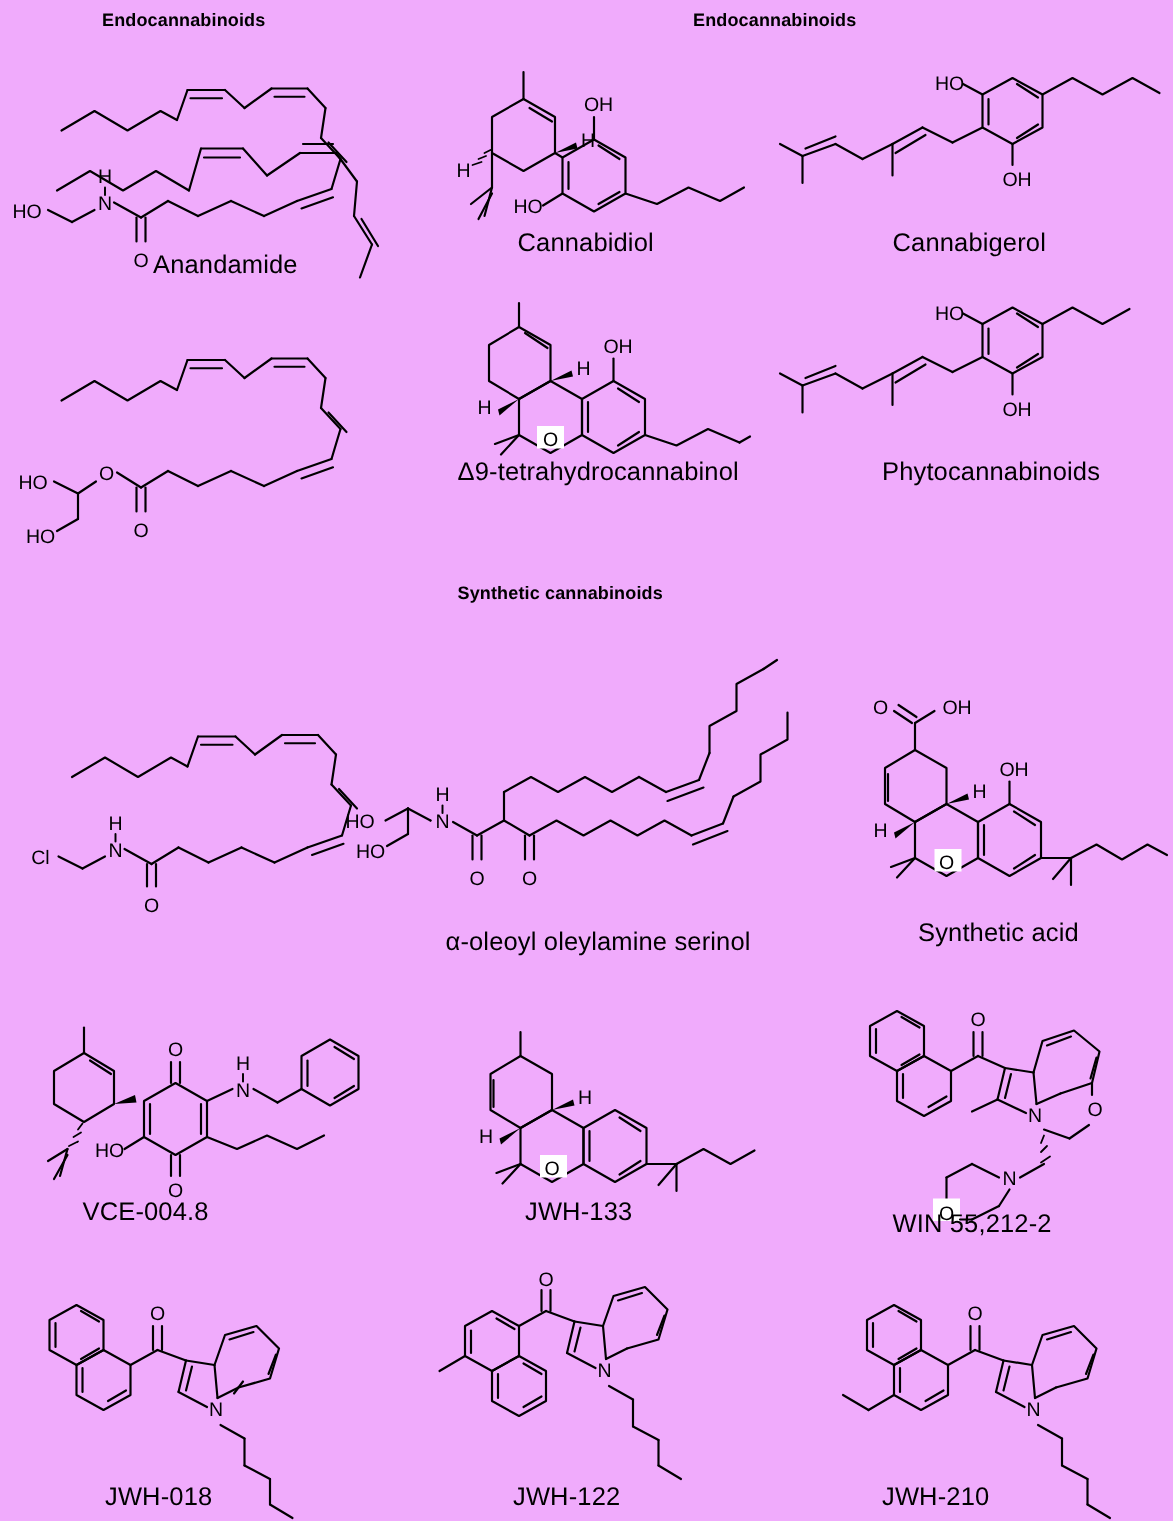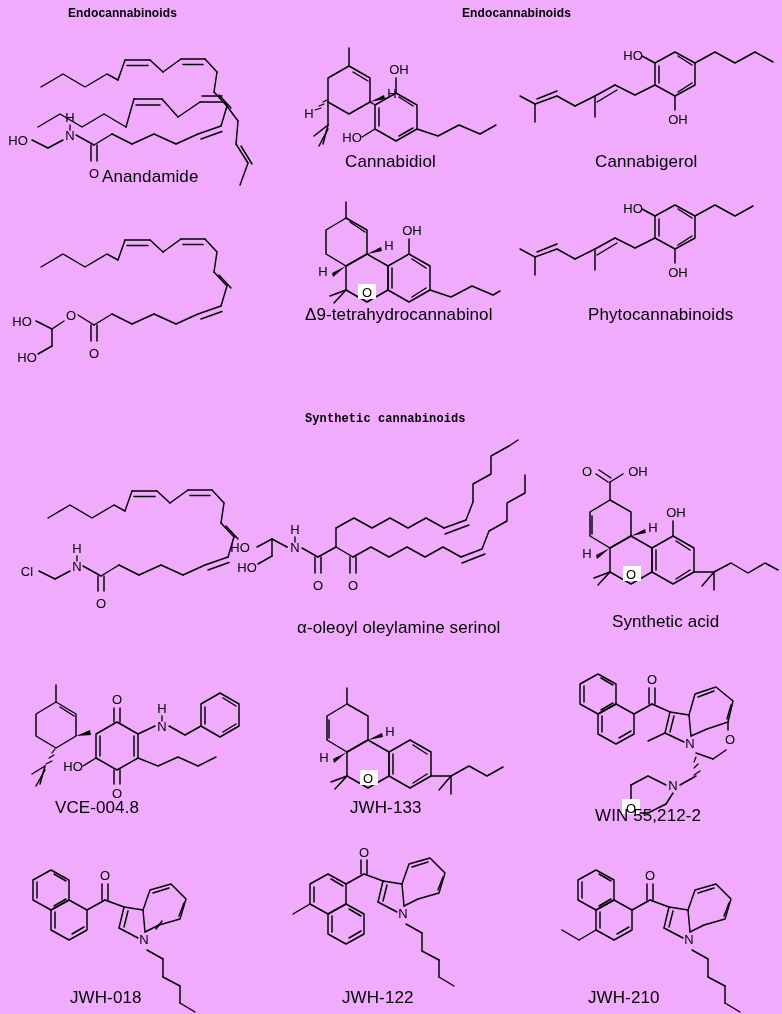--- a/index.html
+++ b/index.html
@@ -72,21 +72,21 @@
     stroke-linecap: round;
   }
 </style>
 </head>
 <body>
 
 <div class="figure">
 
   <div class="section-header" style="left:68px; top:6px;">Endocannabinoids</div>
   <div class="section-header" style="left:462px; top:6px;">Endocannabinoids</div>
-  <div class="section-header" style="left:305px; top:412px;font-family:Liberation Mono, monospace;">Synthetic cannabinoids</div>
+  <div class="section-header" style="left:305px; top:388px;">Synthetic cannabinoids</div>
 
   <div class="compound" style="left:10px; top:45px;">
     <svg width="270" height="115" viewBox="0 0 270 115">
 
       <path class="bond" d="M28,82 L50,69 L72,82 L94,69 L116,82"></path>
 
       <path class="bond" d="M116,82 L124,54"></path>
       <path class="bond" d="M124,54 L152,54"></path>
       <path class="bond" d="M126,60 L150,60"></path>
       <path class="bond" d="M152,54 L168,72"></path>

